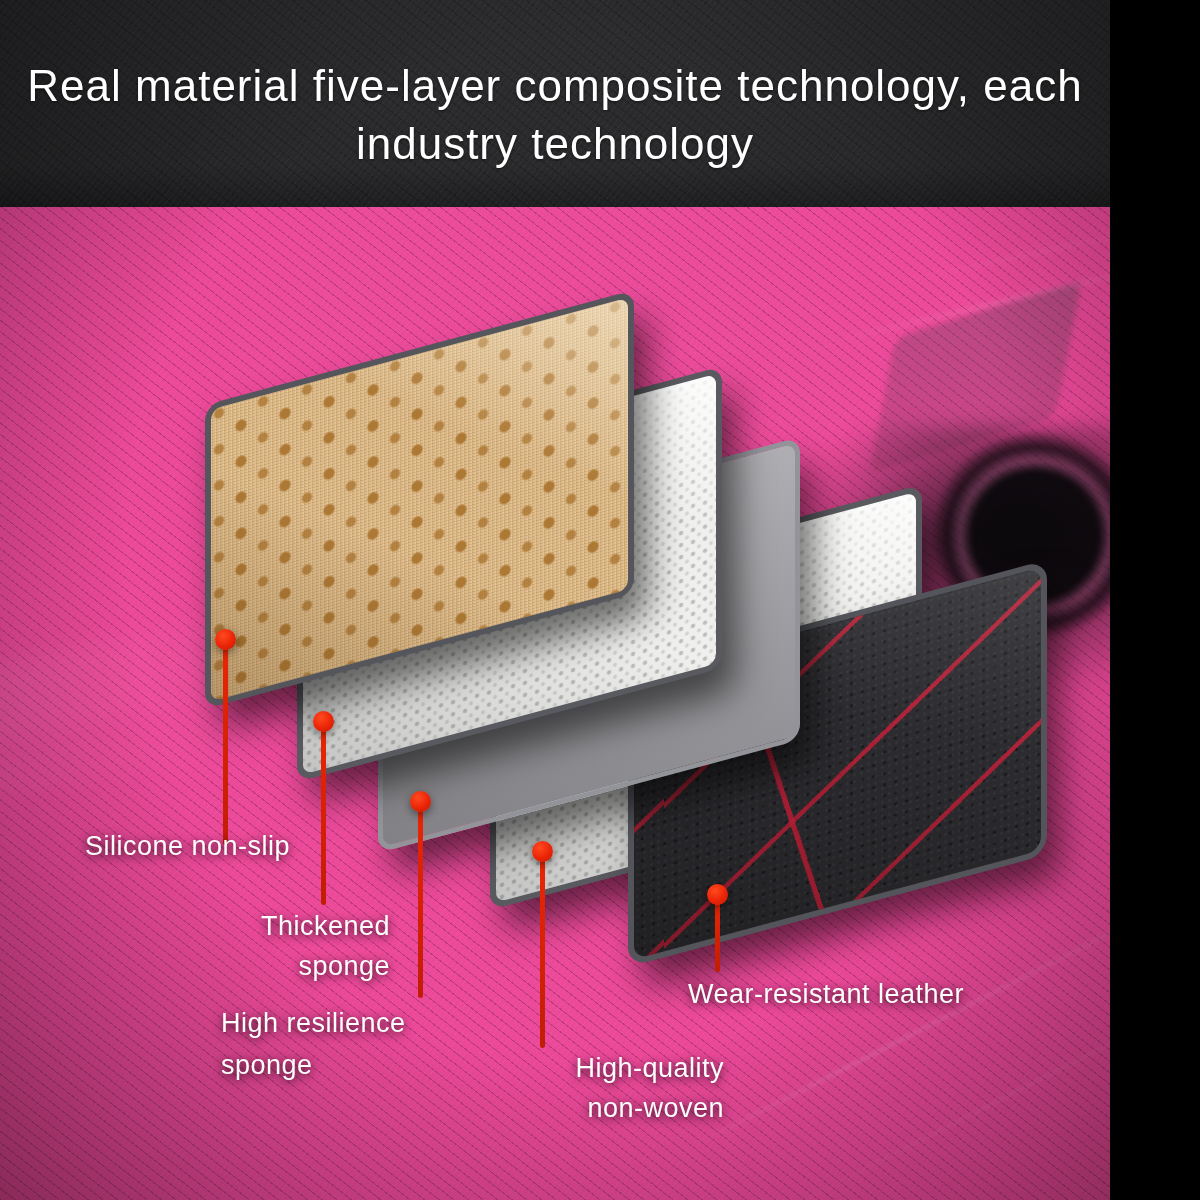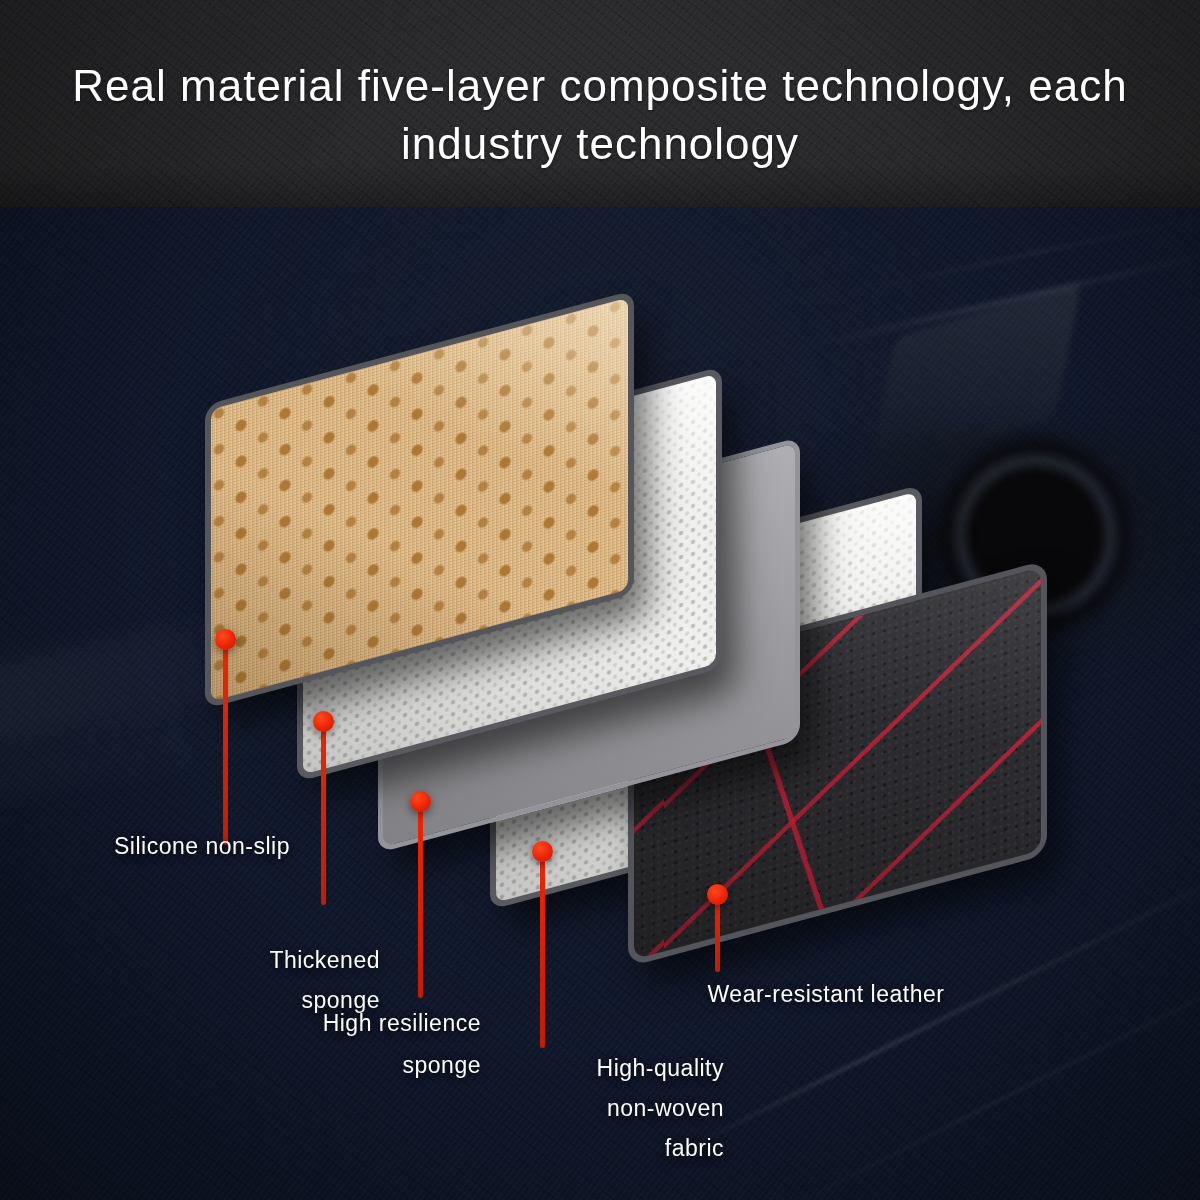--- a/index.html
+++ b/index.html
@@ -1,17 +1,17 @@
 <!DOCTYPE html>
 <html><head>
 <meta charset="utf-8">
 <style>
   html,body{margin:0;padding:0;background:#000;}
-  .stage{position:relative;width:1200px;height:1200px;overflow:hidden;
-         background:#0f172a;font-family:"Liberation Sans","DejaVu Sans",sans-serif;}
+  .stage{position:relative;width:1110px;height:1200px;overflow:hidden;
+         background:#ec4899;font-family:"Liberation Sans","DejaVu Sans",sans-serif;}
 
   
   .title-band{position:absolute;left:0;top:0;width:100%;height:207px;
       background:linear-gradient(180deg,#2b2b2e 0%,#272729 80%,#1b1b1d 100%);z-index:1;}
   .carbon{position:absolute;inset:0;z-index:1;pointer-events:none;
       background-image:
         repeating-linear-gradient(128deg, rgba(255,255,255,.030) 0 1px, rgba(0,0,0,0) 1px 5px),
         repeating-linear-gradient(38deg, rgba(0,0,0,.20) 0 1px, rgba(0,0,0,0) 1px 9px),
         radial-gradient(ellipse at 50% 40%, rgba(255,255,255,.028), rgba(0,0,0,0) 62%);}
   .vignette{position:absolute;inset:0;z-index:3;pointer-events:none;
@@ -87,26 +87,26 @@
       box-shadow:0 3px 8px rgba(0,0,0,.45);}
   .callout-line{position:absolute;width:5px;border-radius:2.5px;z-index:61;
       background:linear-gradient(180deg,#ec2506,#c11d04);}
   .d1{left:215px;top:629px;}  .l1{left:223px;top:640px;height:205px;}
   .d2{left:313px;top:711px;}  .l2{left:321px;top:722px;height:183px;}
   .d3{left:410px;top:791px;}  .l3{left:418px;top:802px;height:196px;}
   .d4{left:532px;top:841px;}  .l4{left:540px;top:852px;height:196px;}
   .d5{left:707px;top:884px;}  .l5{left:715px;top:895px;height:77px;}
 
   
-  .callout-label{position:absolute;z-index:70;color:#fdfdfd;font-size:23px;letter-spacing:.5px;
+  .callout-label{position:absolute;z-index:70;color:#fdfdfd;font-size:27px;letter-spacing:.5px;
       text-shadow:0 2px 10px rgba(0,0,0,.85);}
   .callout-label span{display:block;white-space:nowrap;}
   .lab1{left:30px;top:828px;width:260px;text-align:right;line-height:37px;}
-  .lab2{left:120px;top:906px;width:260px;text-align:right;line-height:40px;margin-top:34px;}
-  .lab3{left:221px;top:1002px;width:260px;text-align:right;line-height:42px;}
+  .lab2{left:130px;top:906px;width:260px;text-align:right;line-height:40px;}
+  .lab3{left:221px;top:1002px;width:260px;line-height:42px;}
   .lab4{left:490px;top:1048px;width:234px;text-align:right;line-height:40px;}
   .lab5{left:666px;top:976px;width:320px;text-align:center;line-height:36px;}
 </style>
 </head>
 <body>
 
 <div class="stage">
 
   <div class="title-band"></div>
   <div class="carbon"></div>
@@ -157,21 +157,20 @@
     <span></span>
   </div>
   <div class="callout-label lab3">
     <span>High resilience</span>
     <span>sponge</span>
     <span></span>
   </div>
   <div class="callout-label lab4">
     <span>High-quality</span>
     <span>non-woven</span>
-    <span>fabric</span>
   </div>
   <div class="callout-label lab5">
     <span>Wear-resistant leather</span>
     <span></span>
     <span></span>
   </div>
 
 </div>
 
 </body></html>

